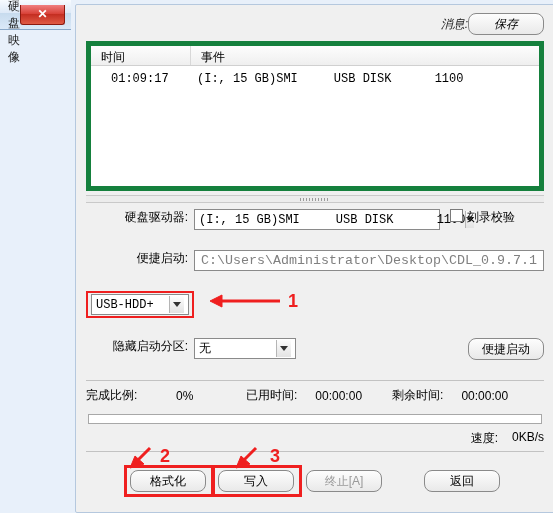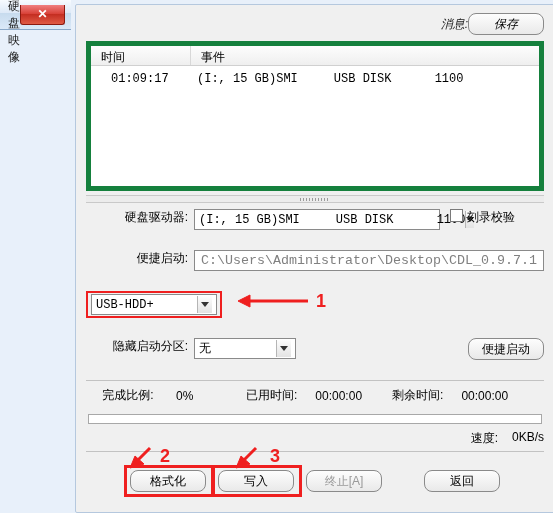--- a/index.html
+++ b/index.html
@@ -183,21 +183,21 @@
         <span>刻录校验</span>
       </div>
 
       <div class="form-row">
         <span class="form-label">便捷启动:</span>
         <input class="text-input" readonly="" value="C:\Users\Administrator\Desktop\CDL_0.9.7.1_SSE.iso" style="">
       </div>
 
       <div class="form-row" style="position:relative">
         <div class="highlight" style="display:flex;align-items:center;">
-          <div class="combo" style="width:126px">
+          <div class="combo" style="width:98px">
             <span class="combo-text">USB-HDD+</span>
             <span class="combo-arrow">
                 <span class="tri-down"></span>
               </span>
           </div>
         </div>
         <svg width="80" height="20" style="margin-left:14px">
           <line x1="72" y1="10" x2="10" y2="10" class="arrow-red" stroke-width="3"></line>
           <polygon points="2,10 14,4 14,16" class="arrow-red"></polygon>
         </svg>
@@ -212,21 +212,21 @@
               <span class="tri-down"></span>
             </span>
         </div>
         <span style="flex:1"></span>
         <span class="btn wide">便捷启动</span>
       </div>
 
       <div class="divider"></div>
 
       <div class="status-row">
-        <span class="slabel" style="width:90px;text-align:center;padding-right:6px">完成比例:</span>
+        <span class="slabel" style="width:90px;text-align:left;padding-right:6px">完成比例:</span>
         <span style="width:70px">0%</span>
         <span class="slabel">已用时间:</span>
         <span style="margin:0 30px 0 18px">00:00:00</span>
         <span class="slabel">剩余时间:</span>
         <span style="margin-left:18px">00:00:00</span>
       </div>
 
       <div style="height:10px;border:1px solid #a8a8a8;background:#fff;margin:0 2px 6px 2px"></div>
 
       <div style="display:flex;justify-content:flex-end;gap:14px;margin-bottom:2px">

